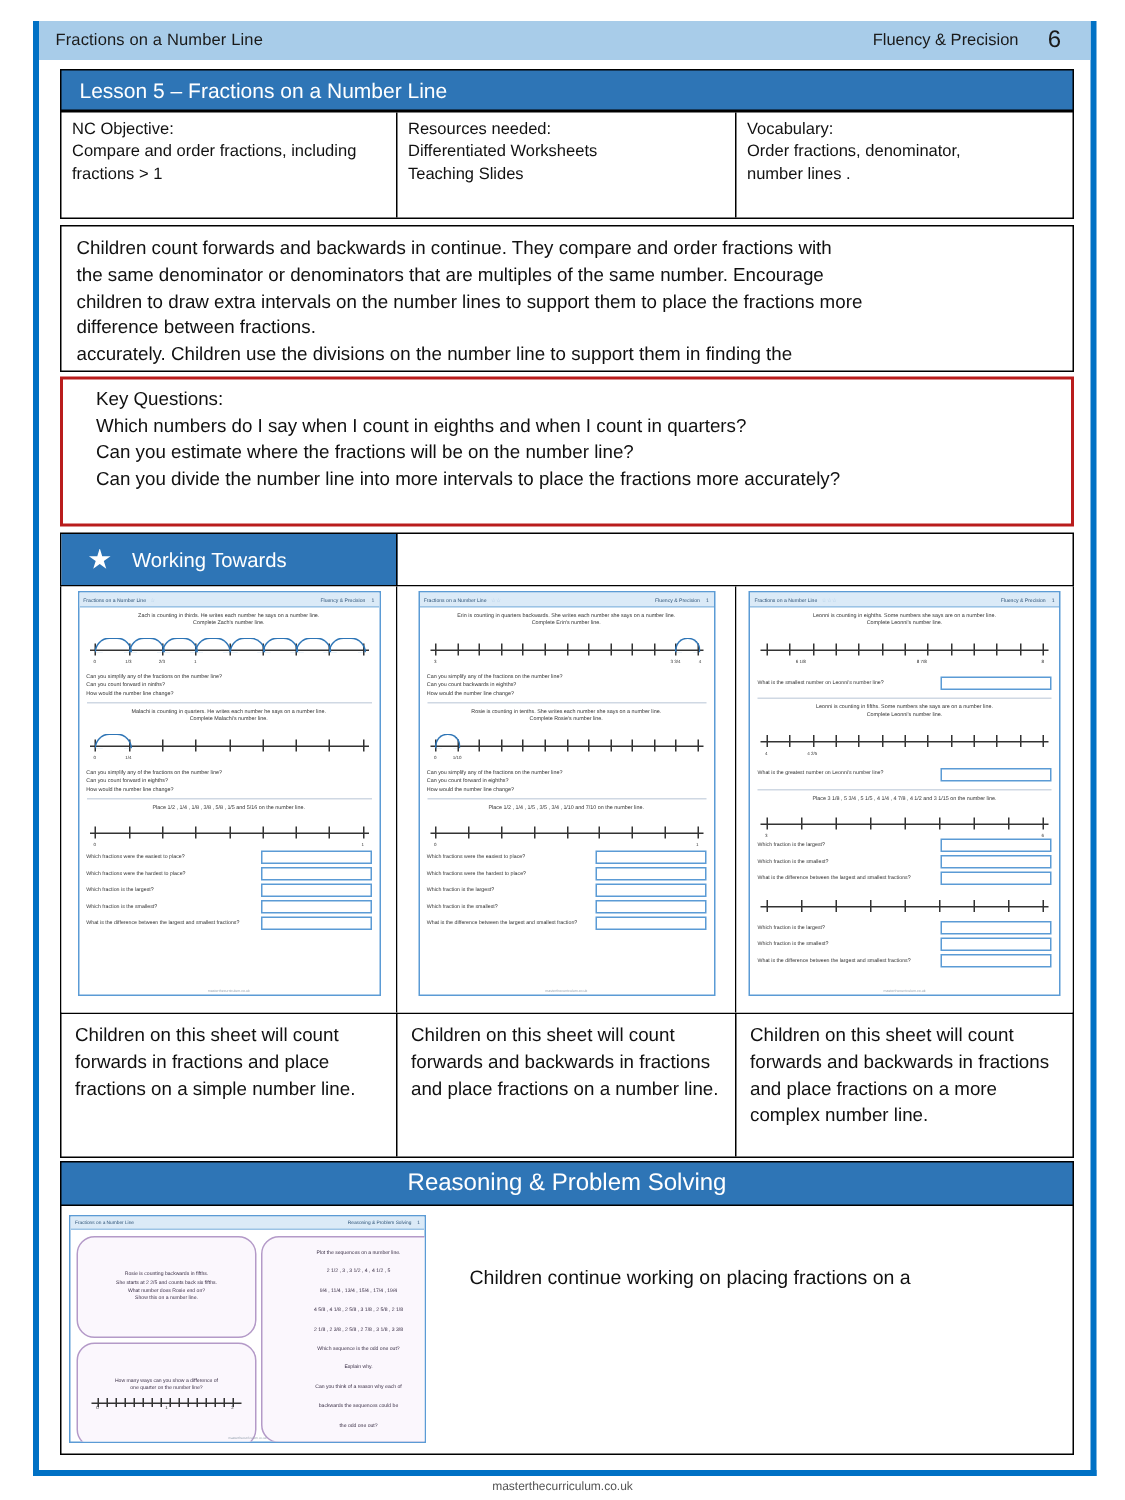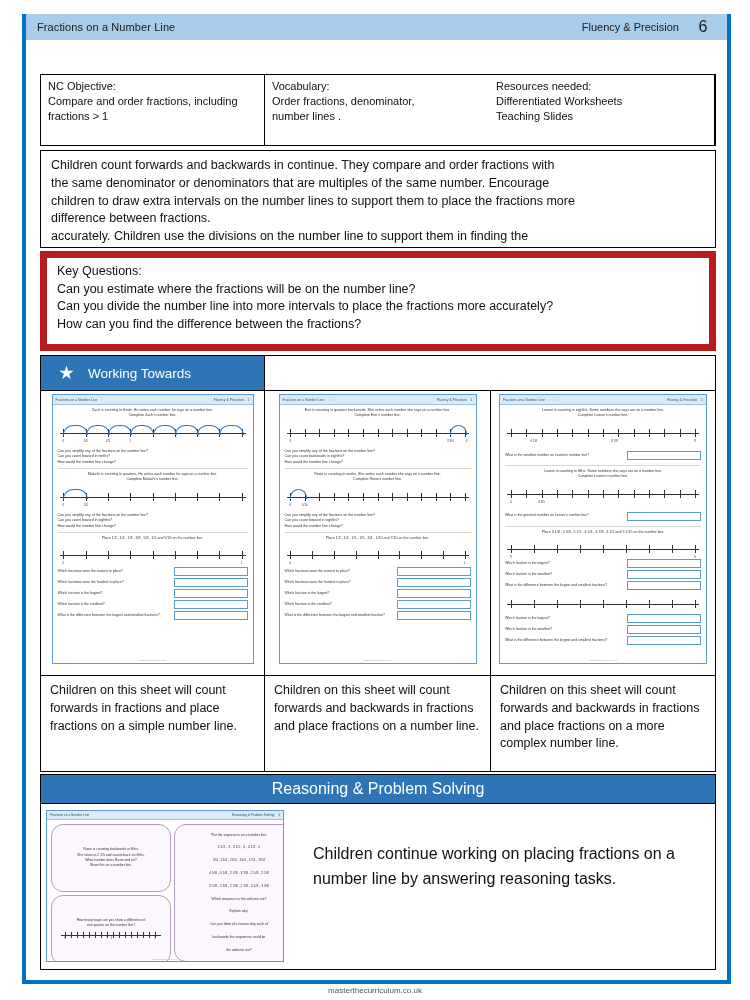--- a/index.html
+++ b/index.html
@@ -49,21 +49,21 @@
 
   
   .overview{
     position:absolute;left:40px;top:150px;width:676px;height:98px;
     border:1px solid #000;box-sizing:border-box;padding:6px 10px;
     font-size:12.5px;line-height:1.42;color:#111;
   }
   
   .keyq{
     position:absolute;left:40px;top:251px;width:676px;height:100px;
-    border:7px solid #b91c1c;box-sizing:border-box;padding:5px 10px;
+    border:2px solid #b91c1c;box-sizing:border-box;padding:5px 22px;
     font-size:12.5px;line-height:1.40;color:#111;
   }
   .keyq .ln, .overview .ln{display:block;}
 
   
   .diff-head{
     position:absolute;left:40px;top:355px;width:676px;height:36px;
     display:flex;box-sizing:border-box;border:1px solid #000;
   }
   .diff-head .dh{
@@ -165,21 +165,21 @@
   .rcard.tall{height:58px;display:flex;flex-direction:column;justify-content:center;}
   .rcard.tall2{height:60px;display:flex;flex-direction:column;justify-content:center;}
   .rcard.big{height:128px;display:flex;flex-direction:column;justify-content:space-around;width:118px;}
   .rcard.leftc{width:108px;}
   .rnline{position:relative;height:10px;margin:2px 4px;}
   .rnline .axis{position:absolute;left:0;right:0;top:5px;height:.5px;background:#333;}
   .rnline .tick{position:absolute;top:2px;width:.5px;height:6px;background:#333;}
   .rnline .lab{position:absolute;top:6px;font-size:3px;transform:translateX(-50%);color:#333;}
   .rth-foot{position:absolute;bottom:1px;left:0;right:0;text-align:center;font-size:2.2px;color:#9aa6b2;}
   .rs-text{
-    flex:1;padding:38px 24px 0 22px;font-size:16px;line-height:1.55;color:#111;box-sizing:border-box;
+    flex:1;padding:38px 24px 0 22px;font-size:13px;line-height:1.55;color:#111;box-sizing:border-box;
   }
   .rs-text .ln{display:block;}
 
   .footer{
     position:absolute;left:0;top:986px;width:750px;text-align:center;
     font-size:8px;color:#555;
   }
 </style>
 </head>
 <body>
@@ -190,52 +190,55 @@
   <div class="frame-right"></div>
   <div class="frame-bottom"></div>
 
   <div class="topbar">
     <div class="tb-title">Fractions on a Number Line</div>
     <div class="tb-spacer"></div>
     <div class="tb-sub">Fluency &amp; Precision</div>
     <div class="tb-page">6</div>
   </div>
 
+  <div class="lesson-bar">
+    <span>Lesson 5 – Fractions on a Number Line</span>
+  </div>
 
   <div class="info-table">
     <div class="info-cell c1">
       <span class="ln">NC Objective:</span>
       <span class="ln">Compare and order fractions, including</span>
       <span class="ln">fractions &gt; 1</span>
     </div>
+    <div class="info-cell c2">
+      <span class="ln">Resources needed:</span>
+      <span class="ln">Differentiated Worksheets</span>
+      <span class="ln">Teaching Slides</span>
+    </div>
     <div class="info-cell c3">
       <span class="ln">Vocabulary:</span>
       <span class="ln">Order fractions, denominator,</span>
       <span class="ln">number lines .</span>
-    </div>
-    <div class="info-cell c2">
-      <span class="ln">Resources needed:</span>
-      <span class="ln">Differentiated Worksheets</span>
-      <span class="ln">Teaching Slides</span>
     </div>
   </div>
 
   <div class="overview">
     <span class="ln">Children count forwards and backwards in continue. They compare and order fractions with</span>
     <span class="ln">the same denominator or denominators that are multiples of the same number. Encourage</span>
     <span class="ln">children to draw extra intervals on the number lines to support them to place the fractions more</span>
     <span class="ln">difference between fractions.</span>
     <span class="ln">accurately. Children use the divisions on the number line to support them in finding the</span>
   </div>
 
   <div class="keyq">
     <span class="ln">Key Questions:</span>
+    <span class="ln">Which numbers do I say when I count in eighths and when I count in quarters?</span>
     <span class="ln">Can you estimate where the fractions will be on the number line?</span>
     <span class="ln">Can you divide the number line into more intervals to place the fractions more accurately?</span>
-    <span class="ln">How can you find the difference between the fractions?</span>
   </div>
 
   <div class="diff-head">
     <div class="dh d1">
       <div class="stars">
         <div class="star"></div>
       </div>
       <div class="dh-label">Working Towards</div>
     </div>
   </div>
@@ -650,18 +653,17 @@
               <span>backwards the sequences could be</span>
               <span>the odd one out?</span>
             </div>
           </div>
         </div>
         <div class="rth-foot">masterthecurriculum.co.uk</div>
       </div>
     </div>
     <div class="rs-text">
       <span class="ln">Children continue working on placing fractions on a</span>
-      <span class="ln">number line by answering reasoning tasks.</span>
     </div>
   </div>
 
   <div class="footer">masterthecurriculum.co.uk</div>
 </div>
 
 </body></html>

